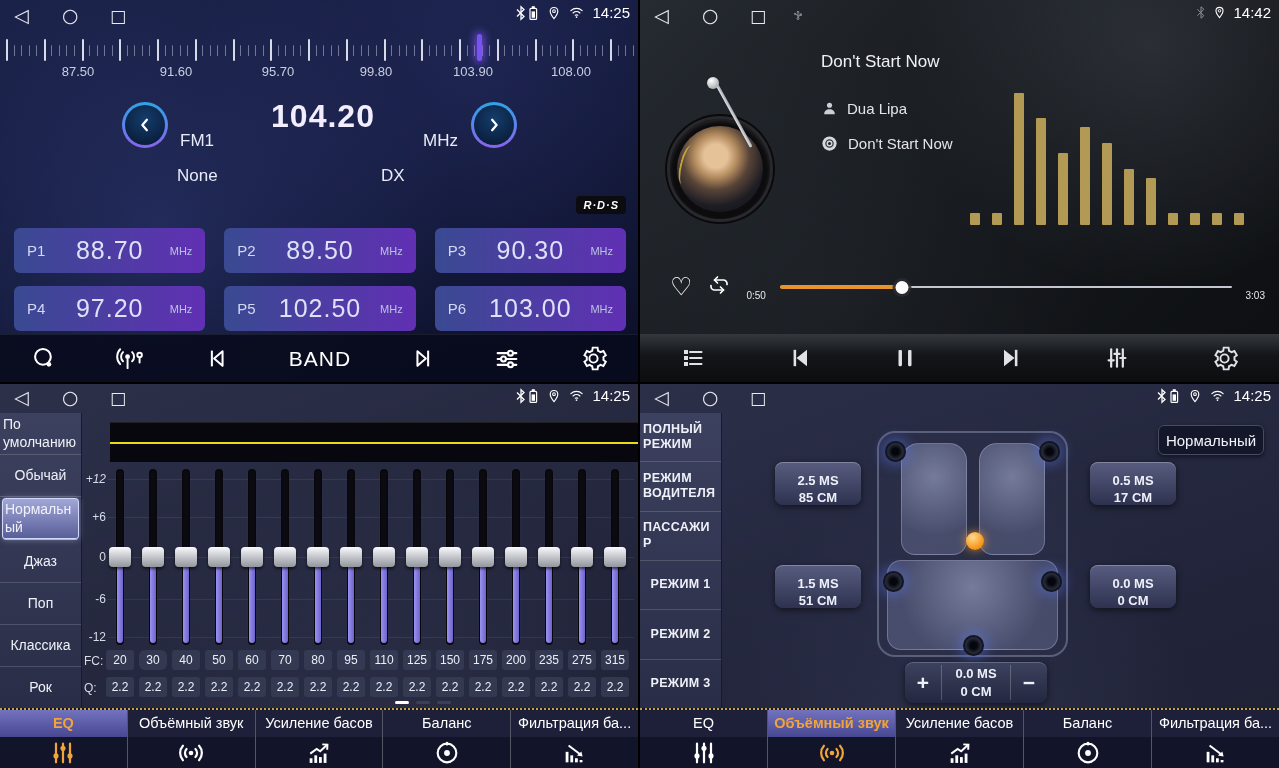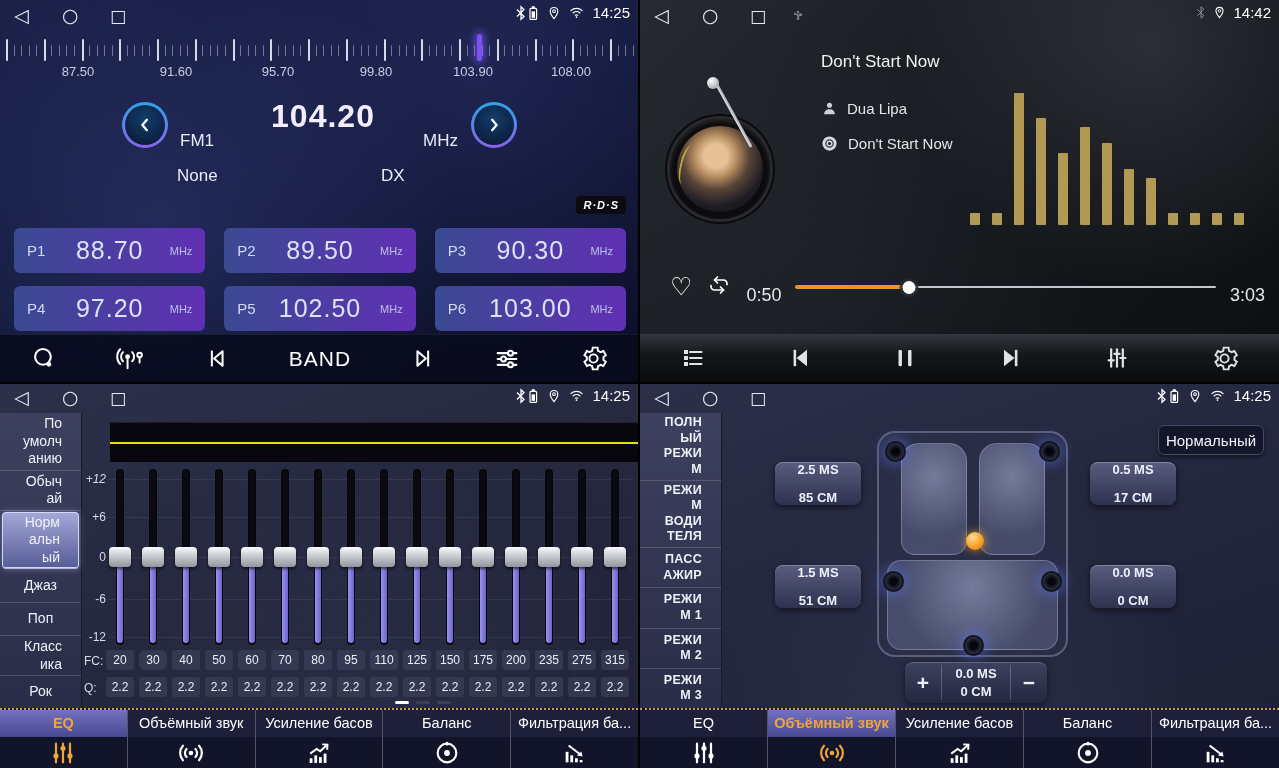--- a/index.html
+++ b/index.html
@@ -75,36 +75,36 @@
           background:linear-gradient(90deg,#e8ebef,#9aa0a8); transform:rotate(-29deg); transform-origin:top center; }
   .tonearm-pivot { position:absolute; left:67px; top:77px; width:12px; height:12px; border-radius:50%;
           background:radial-gradient(circle at 35% 30%,#fff,#8c9298); }
   .pl-title { position:absolute; left:181px; top:52px; color:#f0f1f3; font-size:17px; }
   .pl-row { position:absolute; display:flex; align-items:center; gap:9px; color:#e3e5e9; font-size:15px; }
   .viz { position:absolute; left:330px; top:88px; width:300px; height:137px;
          display:flex; align-items:flex-end; gap:12px; }
   .viz-bar { width:10px; border-radius:1px; }
   .prog-row { position:absolute; left:30px; right:14px; top:272px; height:30px;
               display:flex; align-items:center; gap:14px; }
-  .ptime { color:#e6e8ec; font-size:18px;margin-top:17px; }
+  .ptime { color:#e6e8ec; font-size:10px;margin-top:17px; }
   .ptrack { position:relative; flex:1; height:14px; cursor:pointer; }
   .ptrack .rail { position:absolute; left:0; right:0; top:6px; height:2px; background:#c3c8d0; border-radius:1px; }
   .ptrack .fill { position:absolute; left:0; top:5px; height:4px; background:#e8932c; border-radius:2px; }
   .ptrack .thumb { position:absolute; top:1px; width:13px; height:13px; border-radius:50%;
                    background:#fff; box-shadow:0 0 0 3px rgba(40,44,50,.85); transform:translateX(-50%); }
   .toolbar2 { position:absolute; left:0; right:0; bottom:0; height:48px;
               background:linear-gradient(180deg,#34383e,#131518 45%,#0b0d0f);
               display:flex; align-items:center; justify-content:space-between; padding:0 40px; }
 
   
   .side-list { position:absolute; left:0; top:29px; bottom:60px; width:82px;
                background:linear-gradient(180deg,#3c415f,#292d47);
                border-right:1px solid #171a29; display:flex; flex-direction:column; }
-  .side-item { flex:1; display:flex; align-items:center; justify-content:center; text-align:right;
-               color:#f0f1f8; padding:2px 19px; border-bottom:1px solid rgba(255,255,255,.16);
+  .side-item { flex:1; display:flex; align-items:center; justify-content:center; text-align:left;
+               color:#f0f1f8; padding:2px 3px; border-bottom:1px solid rgba(255,255,255,.16);
                cursor:pointer; line-height:1.25; overflow-wrap:anywhere; }
   .side-item:last-child { border-bottom:none; }
   .eq-item { font-size:14px; }
   .mode-item { font-size:12.5px; font-weight:bold; letter-spacing:.3px; }
   .side-item.sel { background:linear-gradient(180deg,#a3a9d8,#565c96);
                    box-shadow:inset 0 0 0 1px #d3d8ff, 0 0 6px rgba(200,210,255,.4);
                    border-radius:4px; margin:1px 2px; }
 
   
   .curve-box { position:absolute; left:110px; right:0; top:38px; height:40px; background:#07070d;
@@ -128,21 +128,21 @@
 
   
   .profile-chip { position:absolute; left:518px; top:41px; width:106px; height:30px; border-radius:6px;
                   background:#14172a; border:1px solid #454a66; color:#f2f3fa; font-size:15px;
                   display:flex; align-items:center; justify-content:center; cursor:pointer;
                   box-shadow:0 2px 4px rgba(0,0,0,.5); }
   .delay-btn { position:absolute; width:86px; height:43px; border-radius:8px;
                background:linear-gradient(180deg,#585d80,#2e324f);
                box-shadow:0 2px 6px rgba(0,0,0,.55), inset 0 1px 0 rgba(255,255,255,.25);
                color:#eef0fa; font-size:13px; font-weight:bold; text-align:center;
-               display:flex; flex-direction:column; justify-content:space-between; gap:2px; cursor:pointer; }
+               display:flex; flex-direction:column; justify-content:flex-end; gap:2px; cursor:pointer; }
   .car-box { position:absolute; left:237px; top:47px; width:191px; height:226px; border-radius:18px;
              border:2px solid #5a5f7a; background:rgba(70,76,108,.10); }
   .seat { position:absolute; background:radial-gradient(circle at 50% 30%, rgba(168,175,212,.60), rgba(120,128,168,.38) 70%);
           border:1px solid rgba(190,196,230,.35); }
   .speaker { position:absolute; width:21px; height:21px; border-radius:50%;
              background:radial-gradient(circle,#05060c 28%,#232738 60%,#3a3f55 100%);
              border:2px solid #14161f; box-shadow:0 0 13px 3px rgba(95,125,255,.45); }
   .orange-ball { position:absolute; width:18px; height:18px; border-radius:50%;
              background:radial-gradient(circle at 38% 30%,#ffd98e,#f9a02a 55%,#e07800);
              box-shadow:0 0 10px rgba(250,160,40,.8); }

